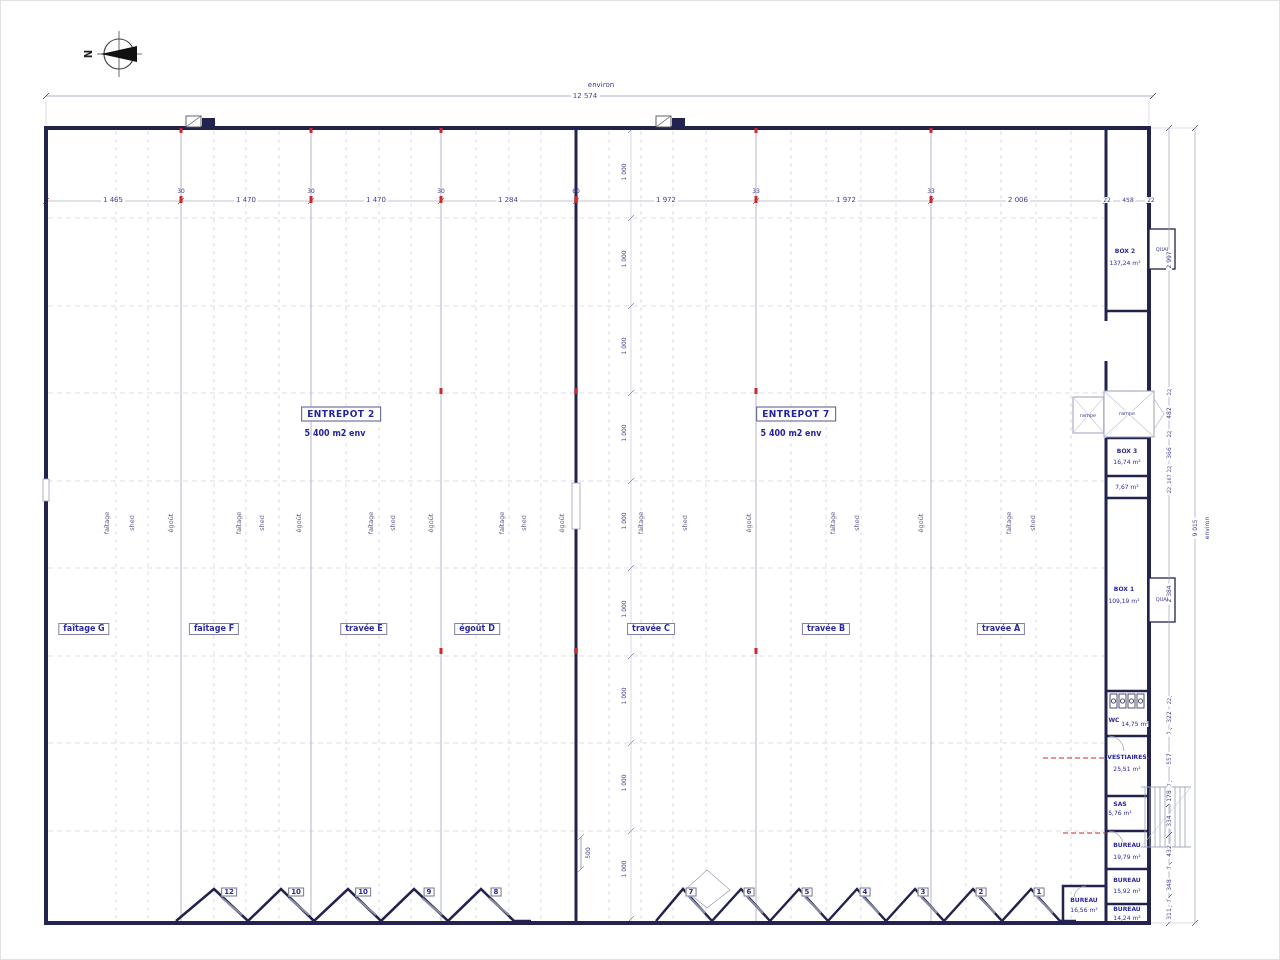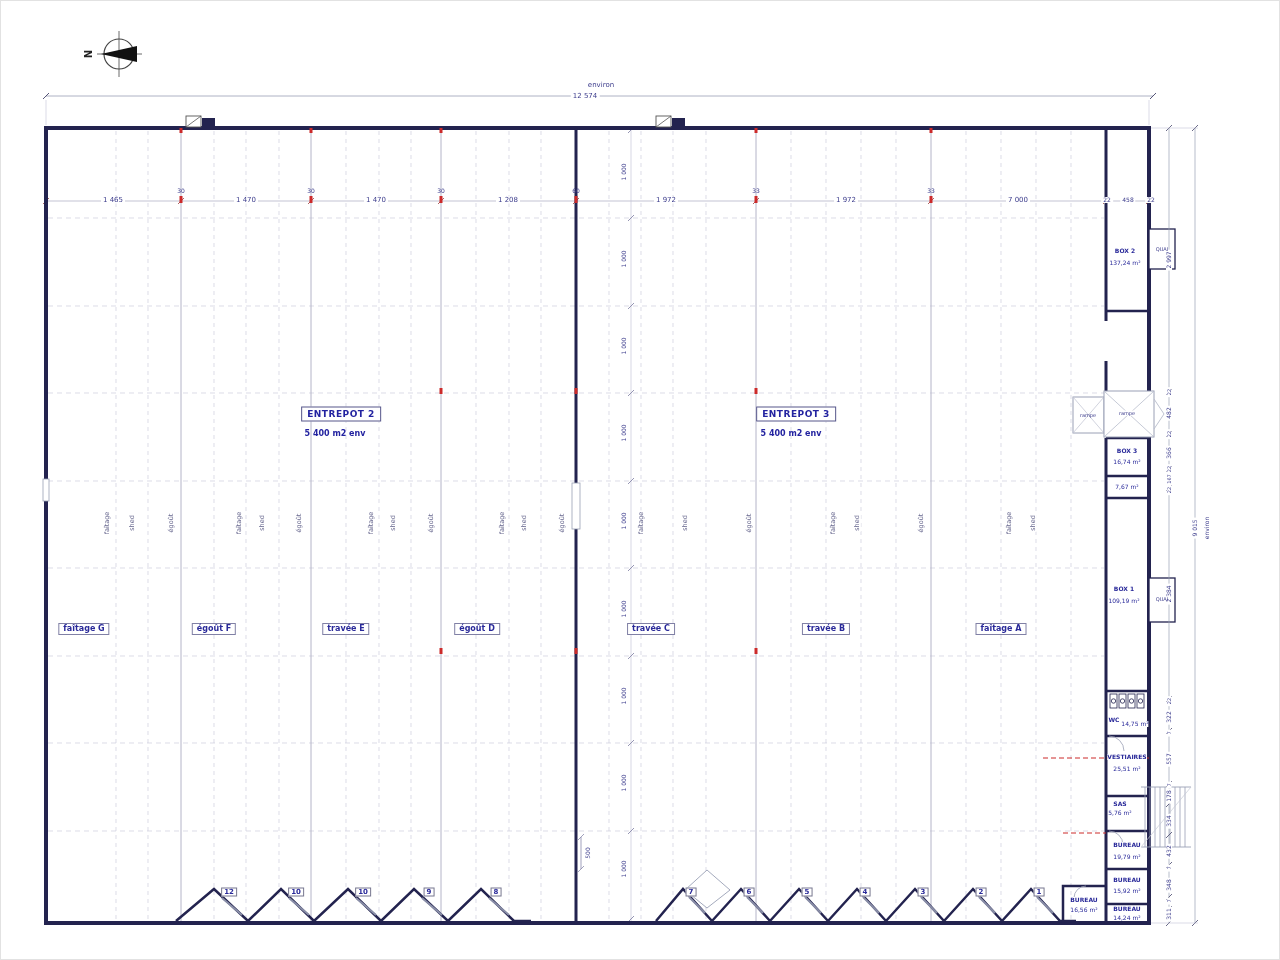--- a/index.html
+++ b/index.html
@@ -155,27 +155,27 @@
 
 <div class="t" style="left:600px;top:84px">environ</div>
 <div class="t dim" style="left:584px;top:95px">12 574</div>
 
 <div class="t dim" style="left:112px;top:199px">1 465</div>
 <div class="t sm" style="left:180px;top:190px">30</div>
 <div class="t dim" style="left:245px;top:199px">1 470</div>
 <div class="t sm" style="left:310px;top:190px">30</div>
 <div class="t dim" style="left:375px;top:199px">1 470</div>
 <div class="t sm" style="left:440px;top:190px">30</div>
-<div class="t dim" style="left:507px;top:199px">1 208</div>
+<div class="t dim" style="left:507px;top:199px">1 284</div>
 <div class="t sm" style="left:575px;top:190px">60</div>
 <div class="t dim" style="left:665px;top:199px">1 972</div>
 <div class="t sm" style="left:755px;top:190px">33</div>
 <div class="t dim" style="left:845px;top:199px">1 972</div>
 <div class="t sm" style="left:930px;top:190px">33</div>
-<div class="t dim" style="left:1017px;top:199px">7 000</div>
+<div class="t dim" style="left:1017px;top:199px">2 006</div>
 <div class="t dim sm" style="left:1106px;top:199px">22</div>
 <div class="t dim sm" style="left:1127px;top:199px">458</div>
 <div class="t dim sm" style="left:1150px;top:199px">22</div>
 
 <div class="t rot dim sm" style="left:623px;top:171px">1 000</div>
 <div class="t rot dim sm" style="left:623px;top:258px">1 000</div>
 <div class="t rot dim sm" style="left:623px;top:345px">1 000</div>
 <div class="t rot dim sm" style="left:623px;top:432px">1 000</div>
 <div class="t rot dim sm" style="left:623px;top:520px">1 000</div>
 <div class="t rot dim sm" style="left:623px;top:608px">1 000</div>
@@ -203,30 +203,30 @@
 <div class="t rot dim sm" style="left:1168px;top:850px">432</div>
 <div class="t rot dim xs" style="left:1168px;top:867px">7</div>
 <div class="t rot dim sm" style="left:1168px;top:884px">348</div>
 <div class="t rot dim xs" style="left:1168px;top:900px">7</div>
 <div class="t rot dim sm" style="left:1168px;top:913px">311</div>
 <div class="t rot dim sm" style="left:1194px;top:527px">9 015</div>
 <div class="t rot sm" style="left:1206px;top:527px">environ</div>
 
 <div class="t hallbox" style="left:340px;top:413px">ENTREPOT 2</div>
 <div class="t hallarea" style="left:334px;top:433px">5 400 m2 env</div>
-<div class="t hallbox" style="left:795px;top:413px">ENTREPOT 3</div>
+<div class="t hallbox" style="left:795px;top:413px">ENTREPOT 7</div>
 <div class="t hallarea" style="left:790px;top:433px">5 400 m2 env</div>
 
 <div class="t tbox" style="left:83px;top:628px">faîtage G</div>
-<div class="t tbox" style="left:213px;top:628px">égoût F</div>
-<div class="t tbox" style="left:345px;top:628px">travée E</div>
+<div class="t tbox" style="left:213px;top:628px">faîtage F</div>
+<div class="t tbox" style="left:363px;top:628px">travée E</div>
 <div class="t tbox" style="left:476px;top:628px">égoût D</div>
 <div class="t tbox" style="left:650px;top:628px">travée C</div>
 <div class="t tbox" style="left:825px;top:628px">travée B</div>
-<div class="t tbox" style="left:1000px;top:628px">faîtage A</div>
+<div class="t tbox" style="left:1000px;top:628px">travée A</div>
 
 <div class="t rot roof" style="left:106px;top:522px">faîtage</div>
 <div class="t rot roof" style="left:131px;top:522px">shed</div>
 <div class="t rot roof" style="left:170px;top:522px">égoût</div>
 <div class="t rot roof" style="left:238px;top:522px">faîtage</div>
 <div class="t rot roof" style="left:261px;top:522px">shed</div>
 <div class="t rot roof" style="left:298px;top:522px">égoût</div>
 <div class="t rot roof" style="left:370px;top:522px">faîtage</div>
 <div class="t rot roof" style="left:392px;top:522px">shed</div>
 <div class="t rot roof" style="left:430px;top:522px">égoût</div>

